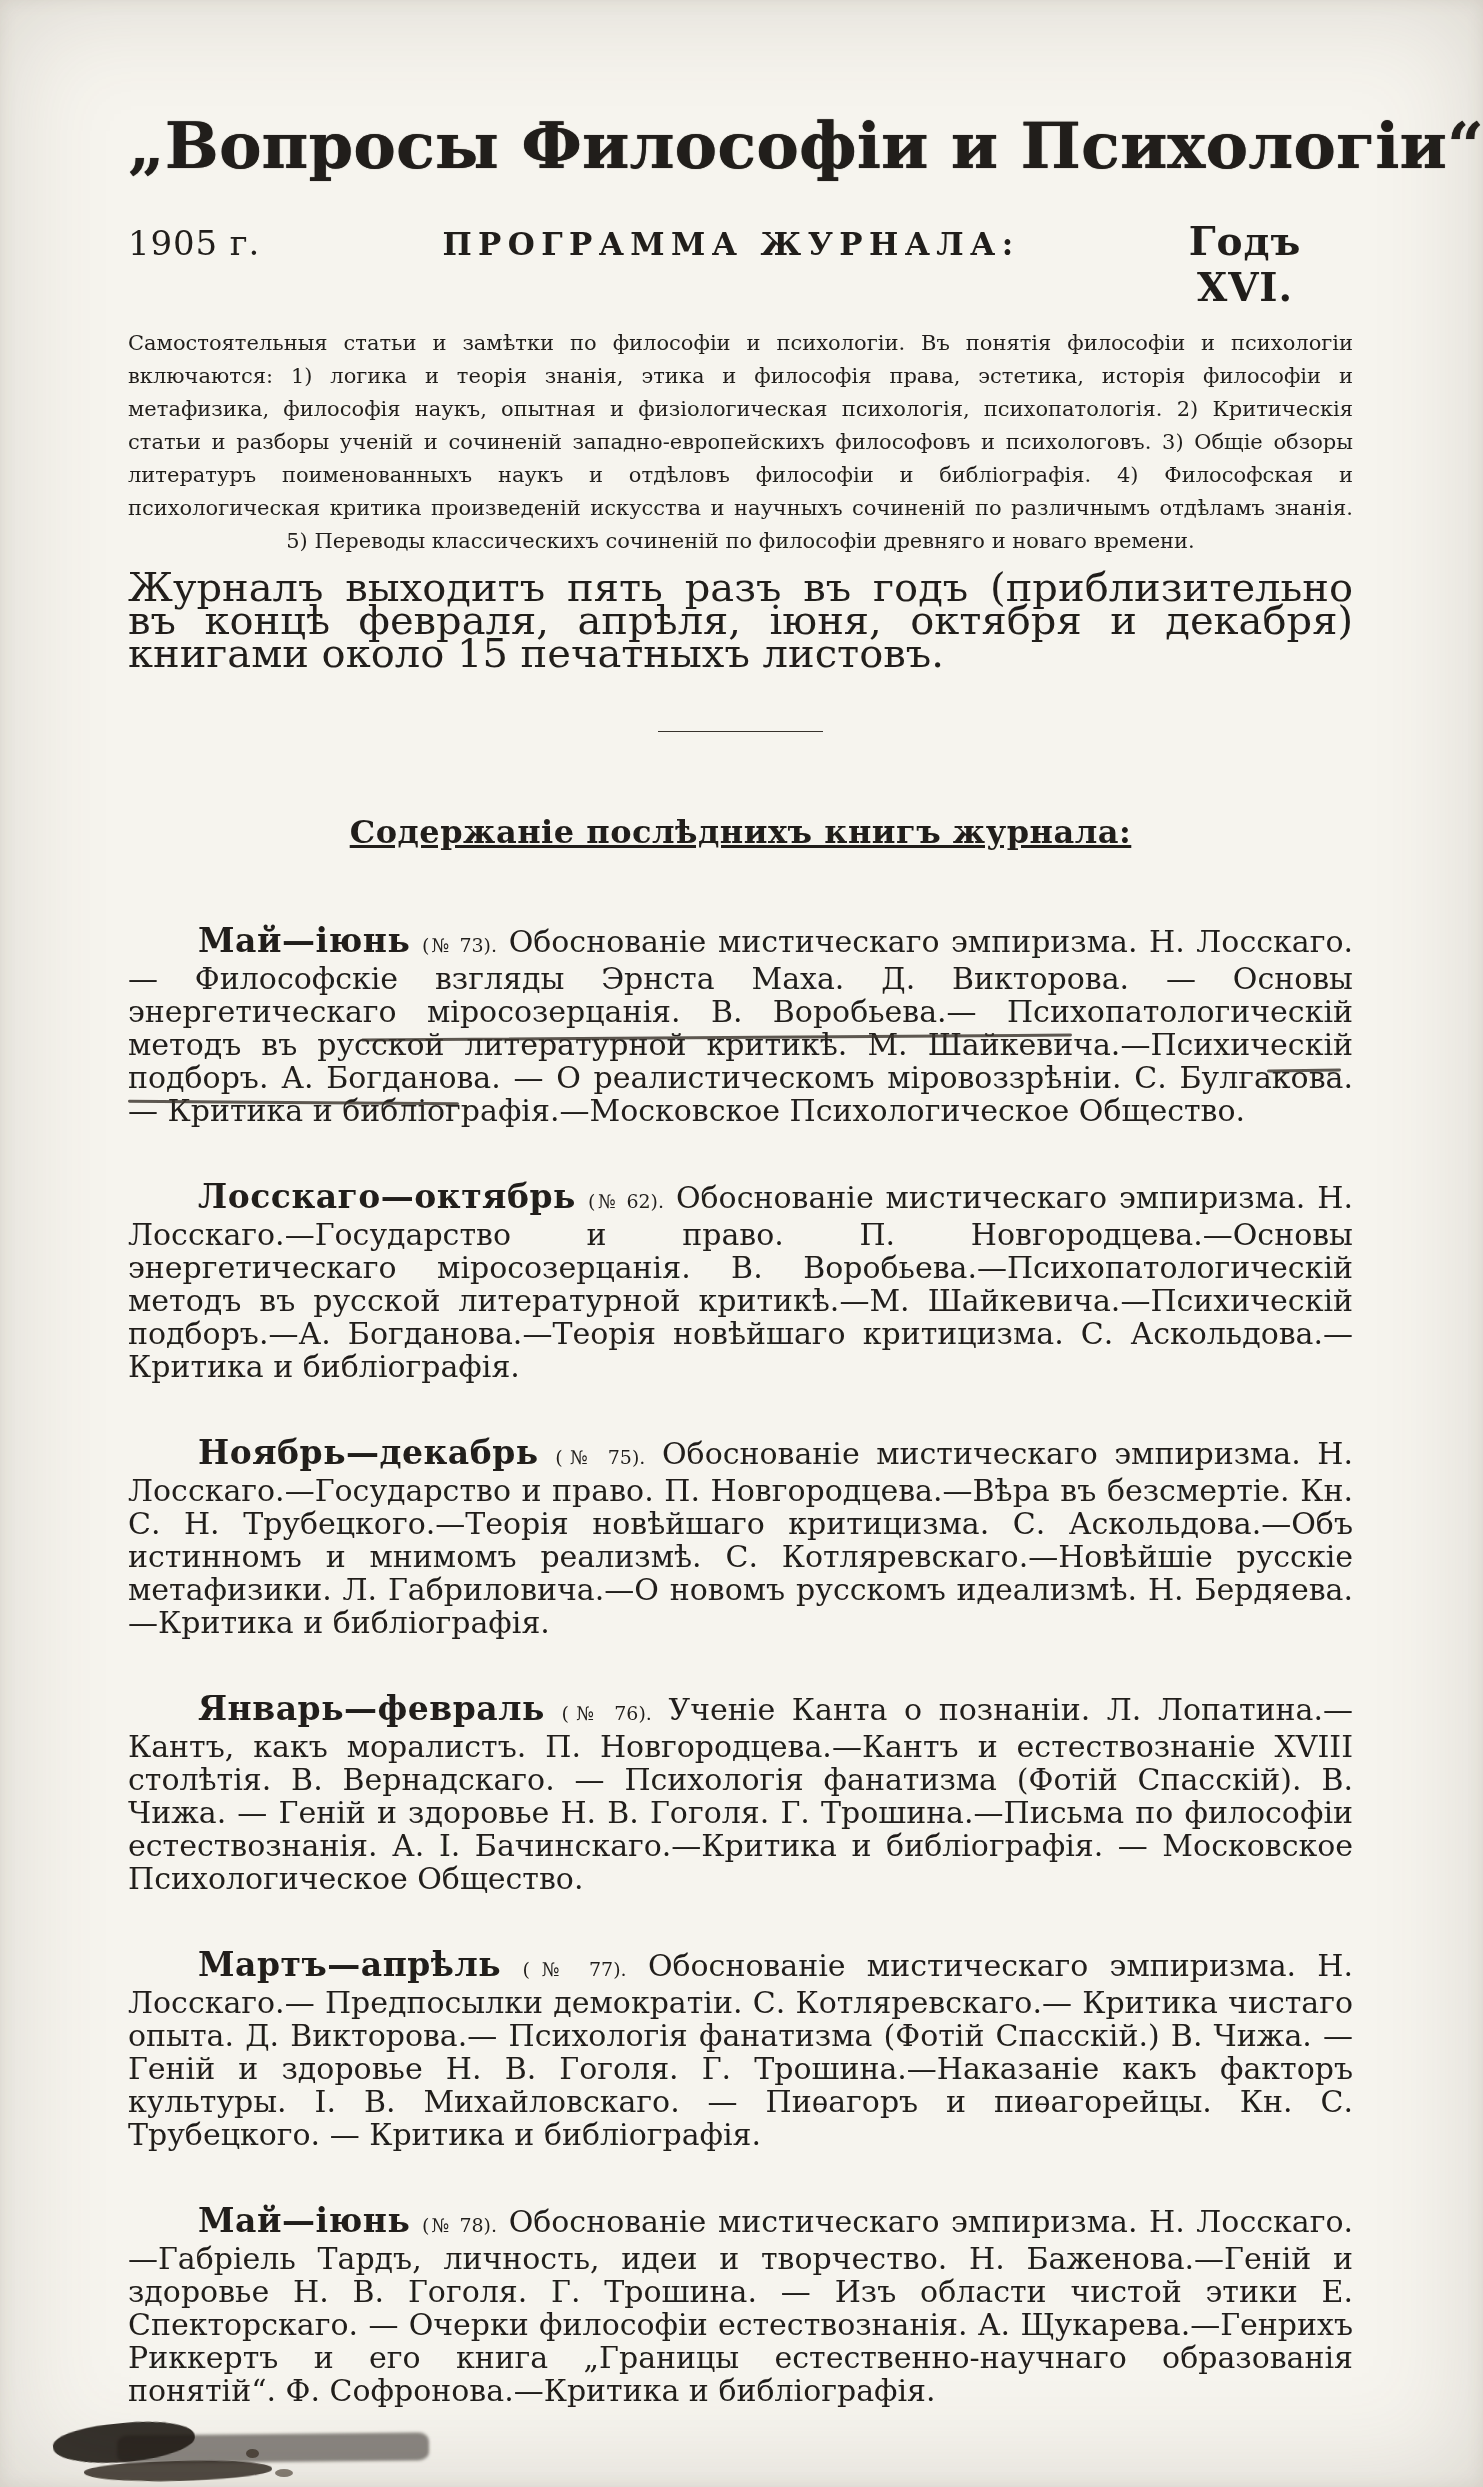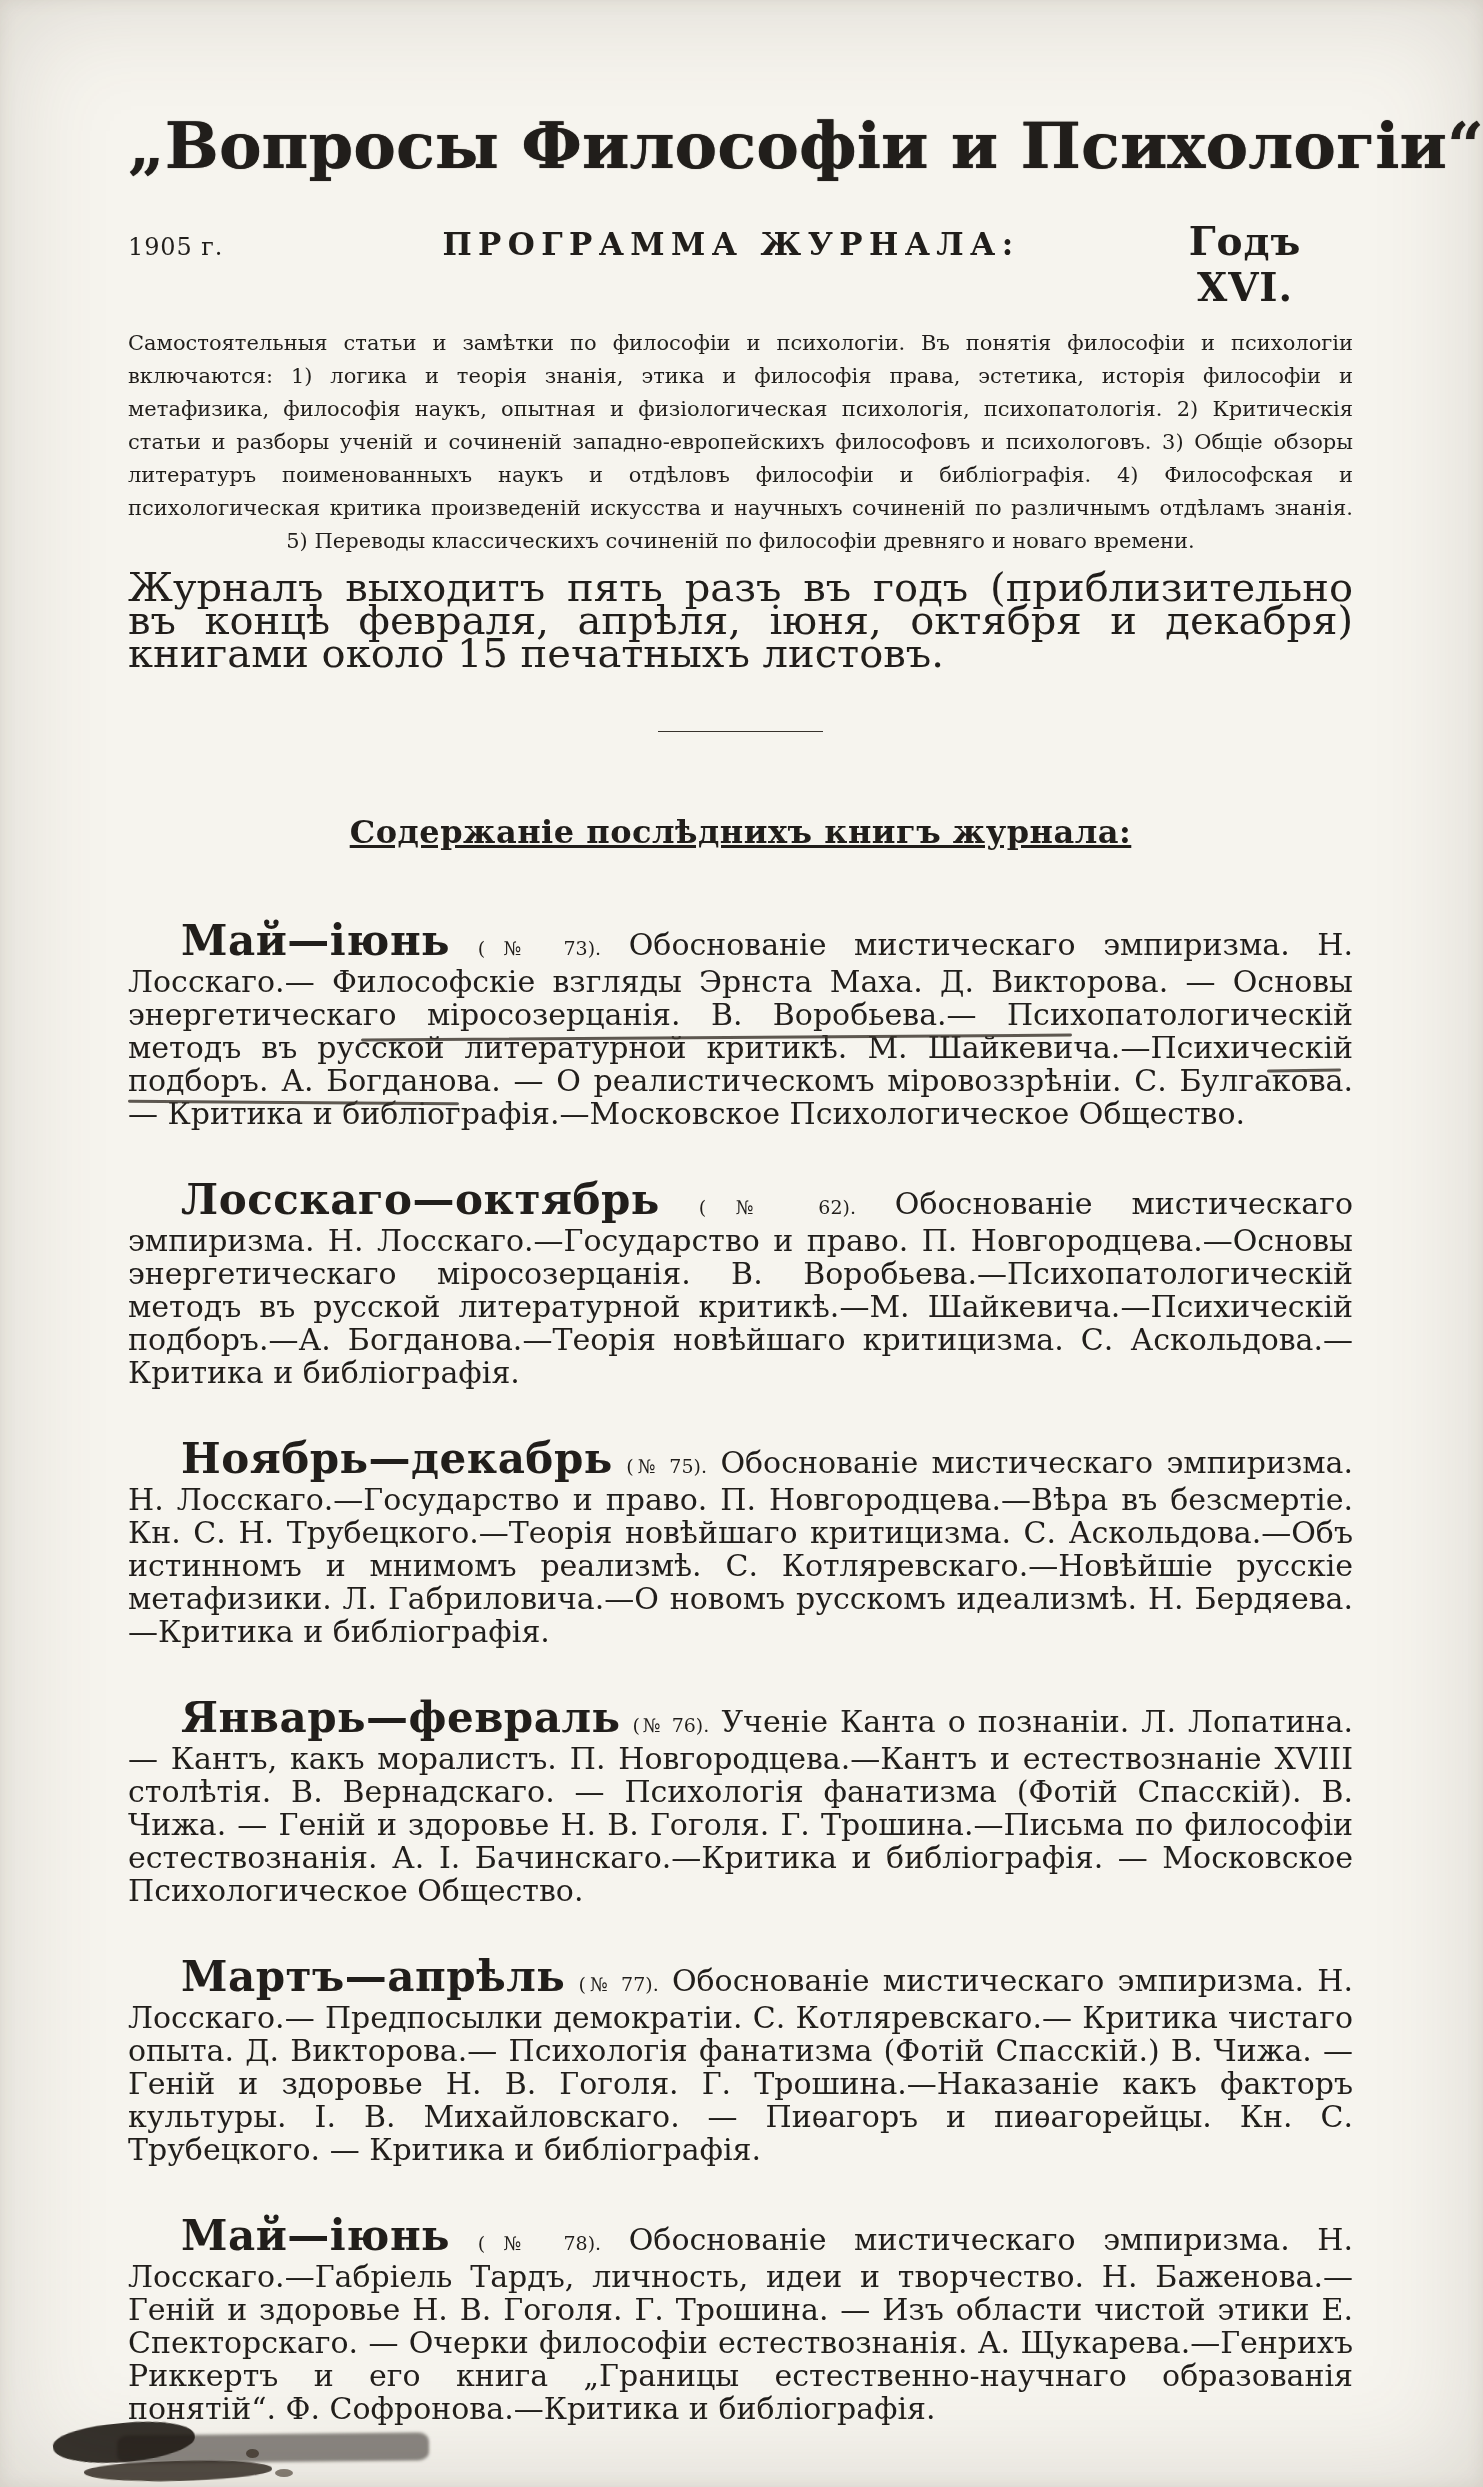--- a/index.html
+++ b/index.html
@@ -25,21 +25,21 @@
     margin:0 0 35px 0;
     font-size:64px; font-weight:bold;
     text-align:center; white-space:nowrap;
     letter-spacing:0px;
     text-shadow:0 0 0.9px rgba(20,15,10,.75);
   }
   .program-row {
     display:flex; align-items:baseline;
     margin:0 0 16.5px 0;
   }
-  .year { font-size:24px; width:197px; letter-spacing:0.9px; }
+  .year { font-size:34px; width:197px; letter-spacing:0.9px; }
   .program {
     flex:1; text-align:center;
     font-size:31px; letter-spacing:6.4px;font-weight:bold;
   }
   .volume {
     width:216px; text-align:center;
     font-size:39px; font-weight:bold; letter-spacing:0.9px;
   }
   .program-text {
     margin:0; font-size:21px; line-height:33px;
@@ -59,21 +59,21 @@
     letter-spacing:0.5px;
     text-decoration:underline;
   }
   .entry {
     position:relative;
     margin:53px 0 0 0;
     font-size:30px; line-height:33px;
     text-align:justify; text-indent:53px;
   }
   .entry.first { margin-top:73px; }
-  .season { font-weight:bold; font-size:42px; letter-spacing:0.5px; }
+  .season { font-weight:bold; font-size:33px; letter-spacing:0.5px;margin-left:17px; }
   .num { font-size:19px; }
   .strike {
     position:absolute; height:2.8px; background:#3b342d; opacity:.82;
     border-radius:1.8px; z-index:3; pointer-events:none;
   }
   .strike.s1 { top:112px; left:19%; width:58%; transform:rotate(-0.4deg); }
   .strike.s2 { top:145px; left:93%; width:6%; transform:rotate(-1deg); }
   .strike.s3 { top:177px; left:0; width:27%; transform:rotate(0.4deg); }
   .smudge { position:absolute; z-index:4; pointer-events:none; }
   .smear1 {

